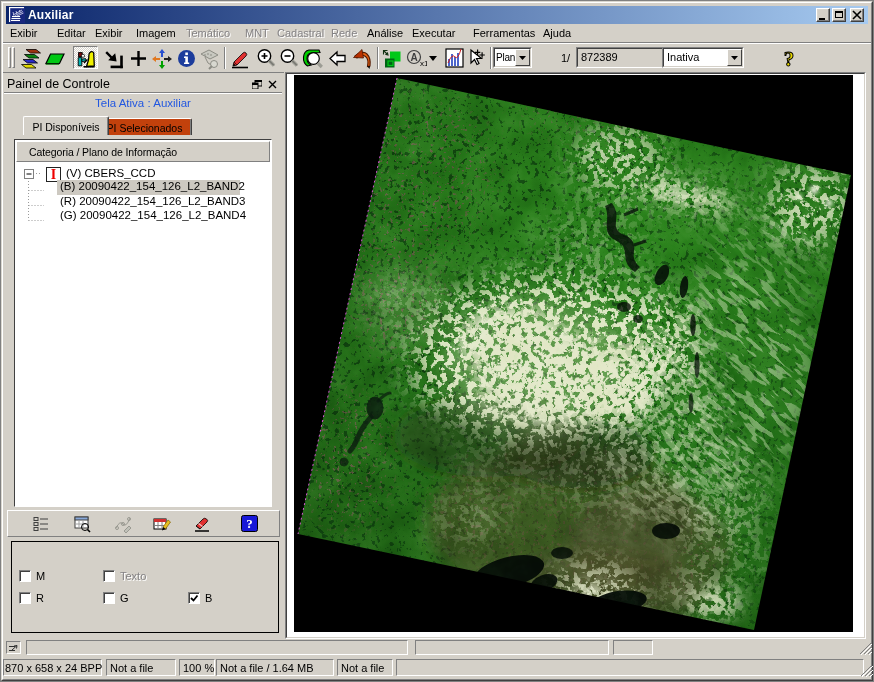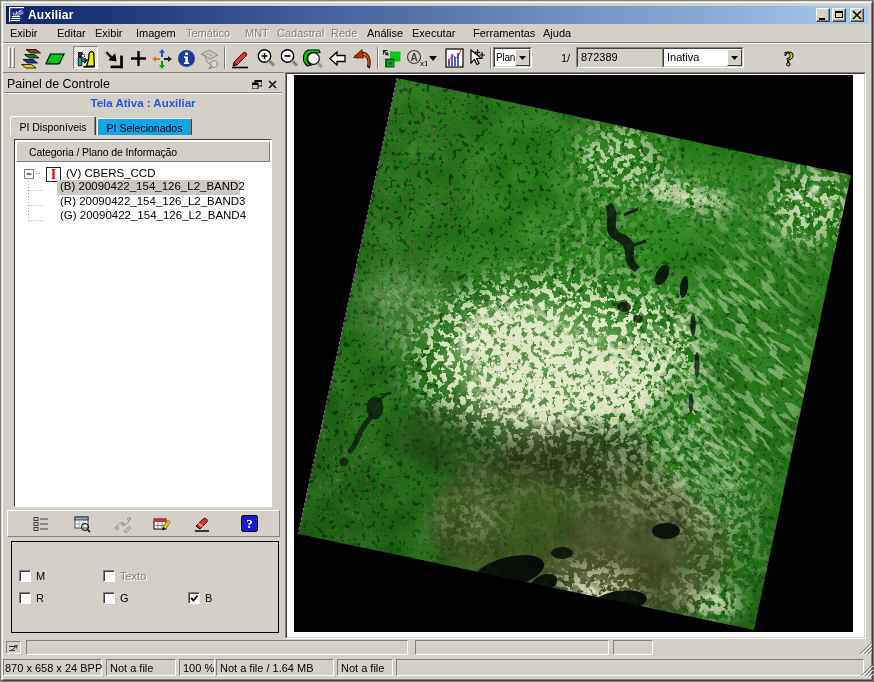--- a/index.html
+++ b/index.html
@@ -215,26 +215,26 @@
       <rect x="3" y="0" width="7" height="6" fill="none" stroke="#000"></rect>
       <rect x="3" y="0" width="7" height="2" fill="#000"></rect>
       <rect x="0" y="3" width="6" height="6" fill="#d4d0c8" stroke="#000"></rect>
       <rect x="0" y="3" width="6" height="2" fill="#000"></rect>
     </svg>
   <svg class="abs" style="left:265px;top:8px" width="9" height="9" viewBox="0 0 9 9">
       <path d="M1 1 L8 8 M8 1 L1 8" stroke="#000" stroke-width="1.4"></path>
     </svg>
   <div class="abs" style="left:1px;top:20px;width:278px;height:1px;background:#808080"></div>
   <div class="abs" style="left:1px;top:21px;width:278px;height:1px;background:#fff"></div>
-  <div class="abs" style="left:0;top:25px;width:280px;text-align:center;font-size:12px;font-weight:bold;color:#2257e0;font-size:11.5px">Tela Ativa : Auxiliar</div>
-
-  <div class="abs" style="left:7px;top:44px;width:86px;height:19px;background:#d4d0c8;border-top:1px solid #fff;border-left:1px solid #fff;border-right:1px solid #404040;border-radius:2px 2px 0 0;box-shadow:inset -1px 0 0 #808080;z-index:3">
+  <div class="abs" style="left:0;top:25px;width:280px;text-align:center;font-size:12px;font-weight:normal;color:#2257e0;font-size:11.5px">Tela Ativa : Auxiliar</div>
+
+  <div class="abs" style="left:20px;top:44px;width:86px;height:19px;background:#d4d0c8;border-top:1px solid #fff;border-left:1px solid #fff;border-right:1px solid #404040;border-radius:2px 2px 0 0;box-shadow:inset -1px 0 0 #808080;z-index:3">
     <div style="text-align:center;padding-top:4px;font-size:10.5px">PI Disponíveis</div>
   </div>
-  <div class="abs" style="left:94px;top:46px;width:95px;height:17px;background:#0ea5e9;border-top:1px solid #fff;border-left:1px solid #fff;border-right:1px solid #404040;border-radius:2px 2px 0 0;box-shadow:inset -1px 0 0 #808080;z-index:2">
+  <div class="abs" style="left:94px;top:46px;width:95px;height:17px;background:#c2410c;border-top:1px solid #fff;border-left:1px solid #fff;border-right:1px solid #404040;border-radius:2px 2px 0 0;box-shadow:inset -1px 0 0 #808080;z-index:2">
     <div style="text-align:center;padding-top:3px;font-size:10.5px">PI Selecionados</div>
   </div>
 
   <div class="abs" style="left:11px;top:67px;width:258px;height:368px;border:1px solid;border-color:#404040 #fff #fff #404040;background:#fff">
     <div style="position:absolute;left:1px;top:1px;right:1px;height:21px;background:#d4d0c8;border:1px solid;border-color:#fff #808080 #808080 #fff">
         <div style="padding:4px 0 0 12px;font-size:10.5px;letter-spacing:-0.1px">Categoria / Plano de Informação</div>
       </div>
     <div id="tree" style="position:absolute;left:1px;top:22px;right:1px;bottom:1px;background:#fff;font-size:11.5px">
 
       <svg class="abs" style="left:8px;top:2px" width="40" height="62" viewBox="0 0 40 60">

